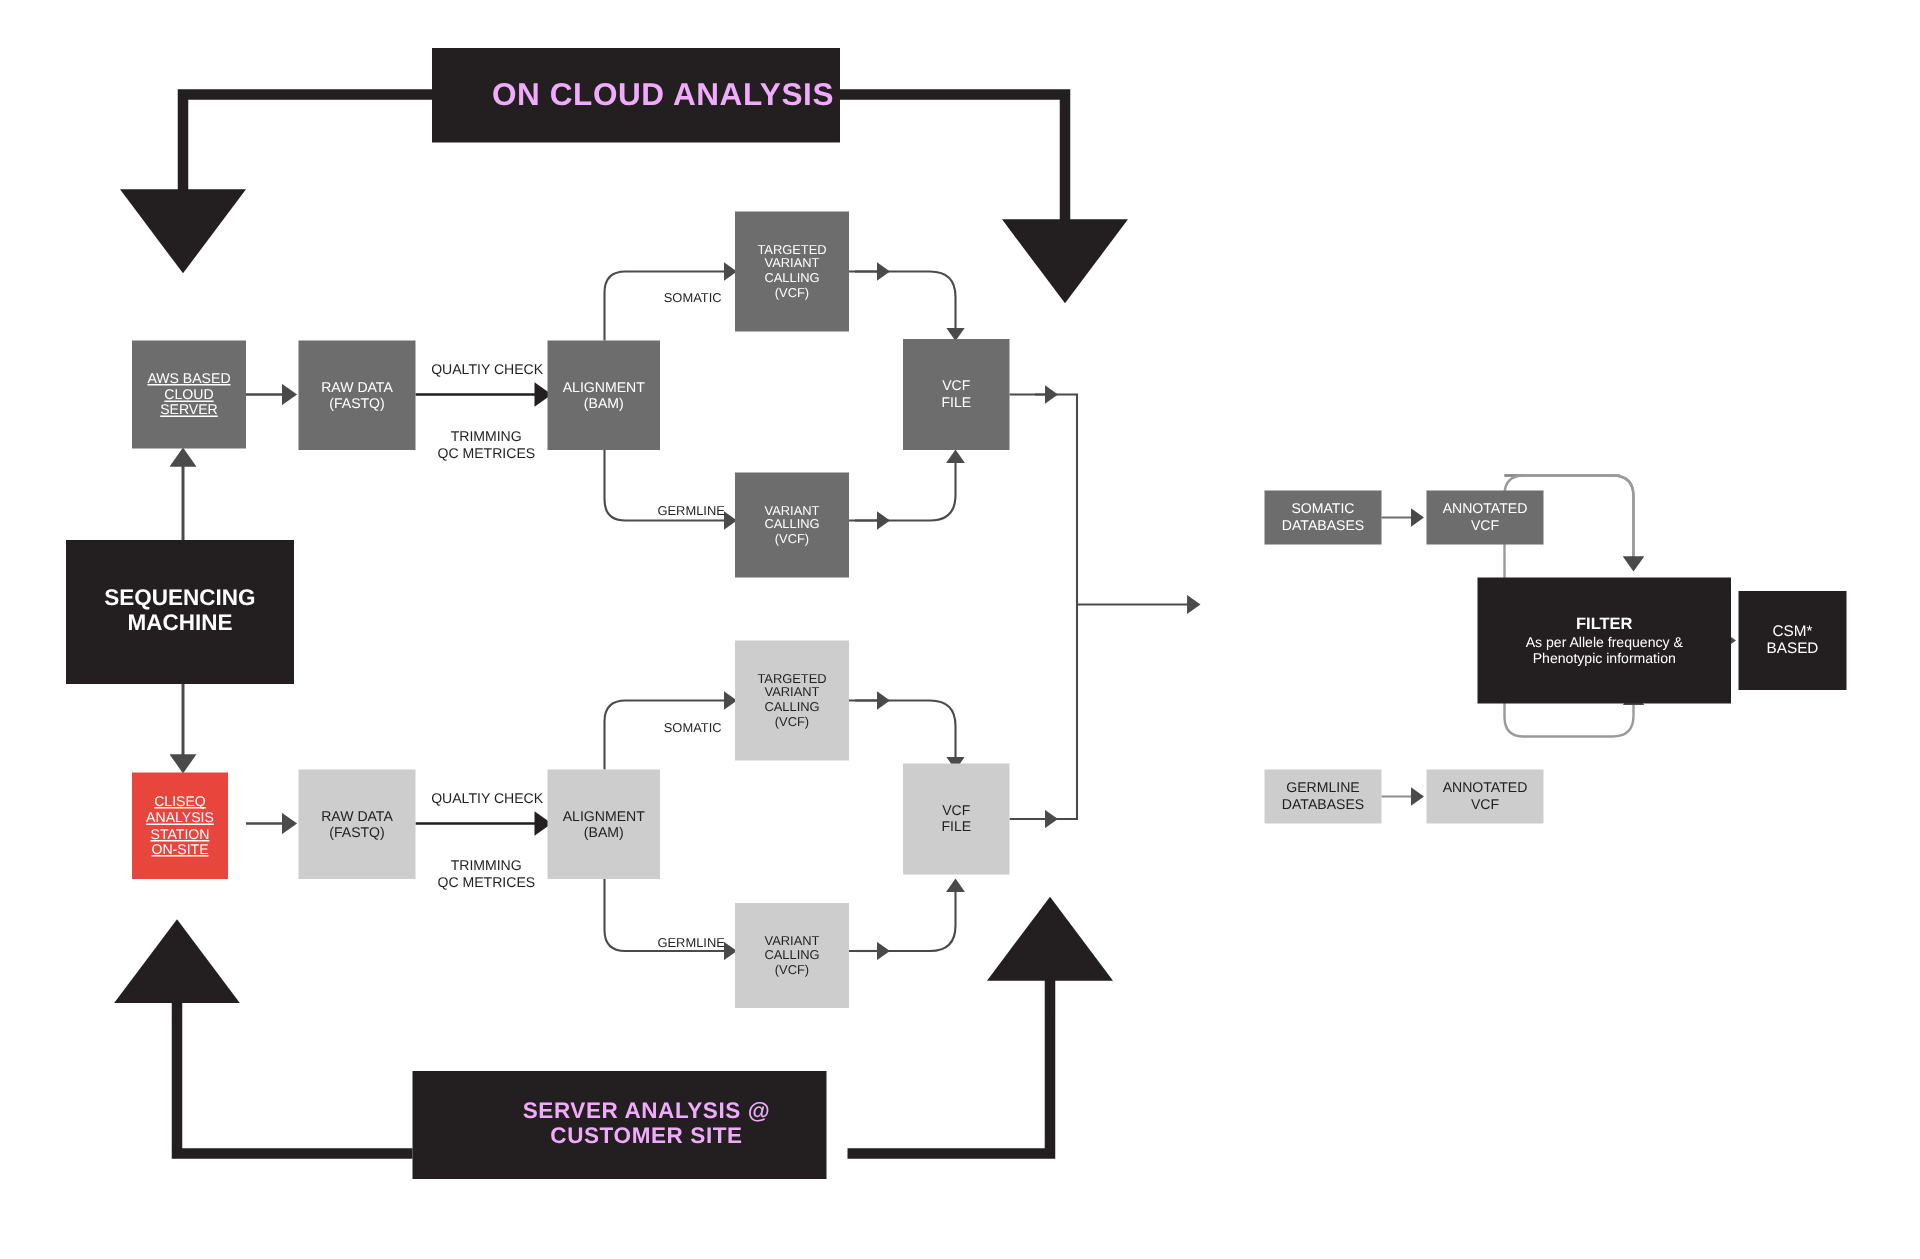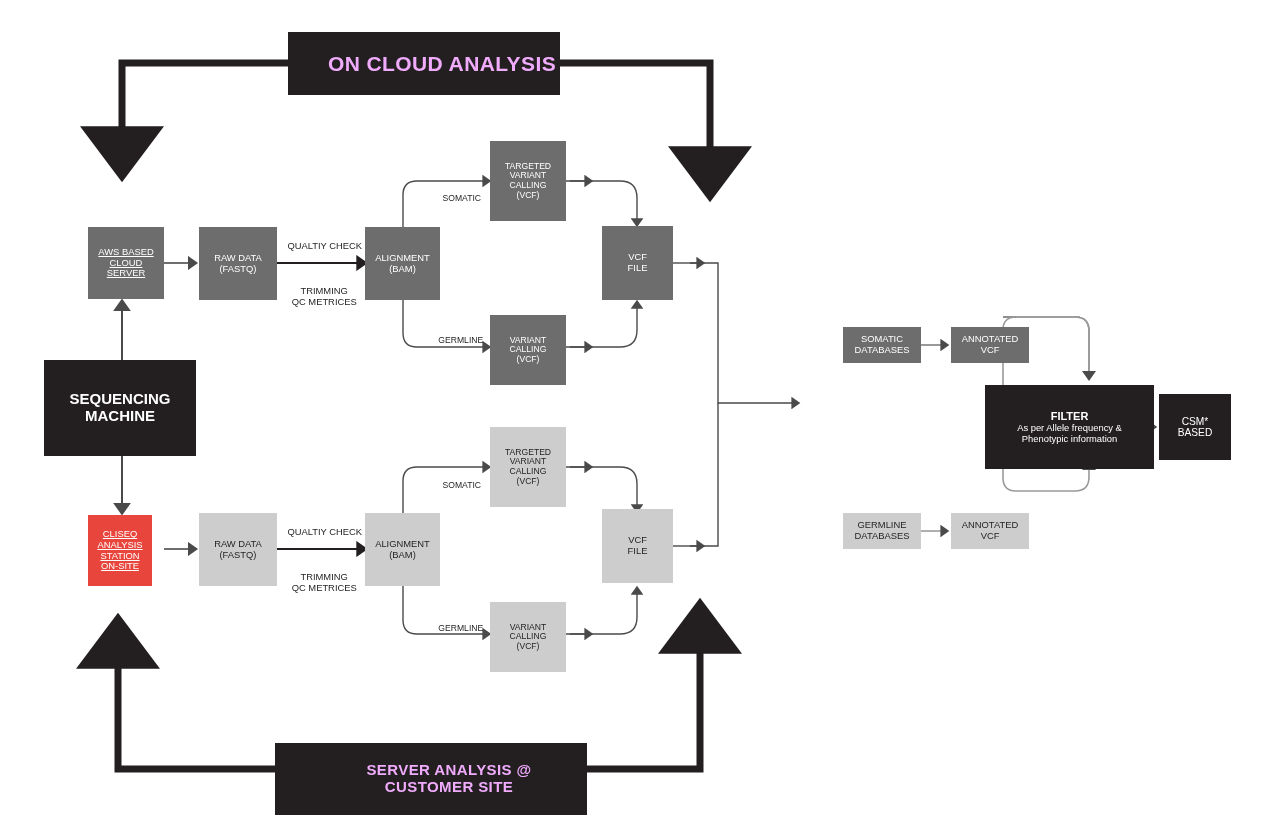--- a/index.html
+++ b/index.html
@@ -99,21 +99,21 @@
 
     <path d="M921,531 L944,531" fill="none" stroke="#8d8d8d" stroke-width="1.4" marker-end="url(#smTriGray)"></path>
 
     <path d="M1114,427 L1152,427" fill="none" stroke="#4a4a4a" stroke-width="1.4" marker-end="url(#smTriGray)"></path>
   </svg>
 
   <div class="node banner f21" style="left:288px;top:32px;width:272px;height:63px;">
     <span>ON CLOUD ANALYSIS</span>
   </div>
 
-  <div class="node banner f19" style="left:275px;top:743px;width:312px;height:72px;">
+  <div class="node banner f19" style="left:275px;top:714px;width:276px;height:72px;">
     <span>SERVER ANALYSIS @</span>
     <span>CUSTOMER SITE</span>
   </div>
 
   <div class="node dark f19" style="left:44px;top:360px;width:152px;height:96px;font-weight:bold;">
     <span>SEQUENCING</span>
     <span>MACHINE</span>
   </div>
 
   <div class="node cloud-gray rounded f9" style="left:88px;top:227px;width:76px;height:72px;">

